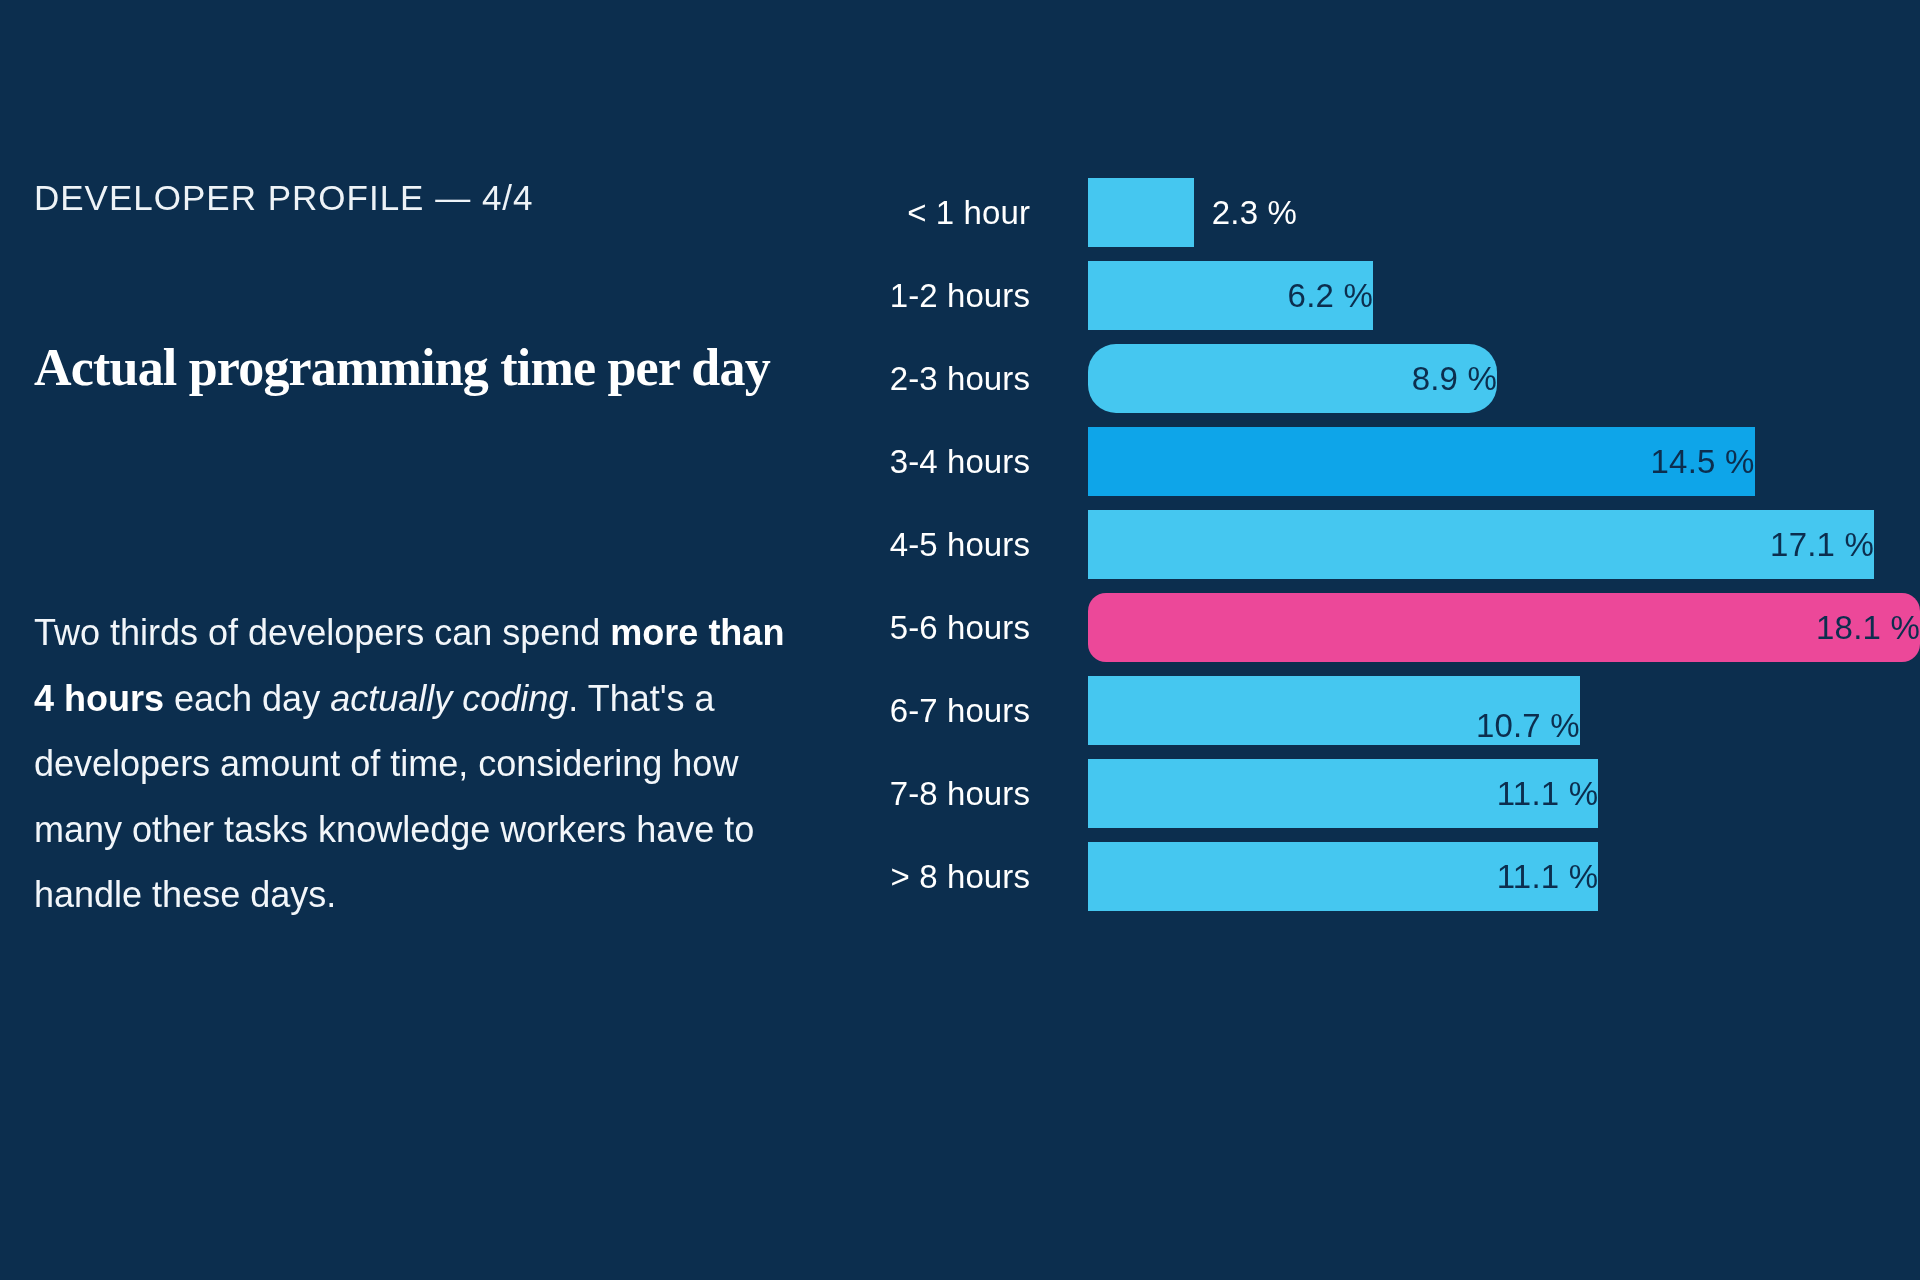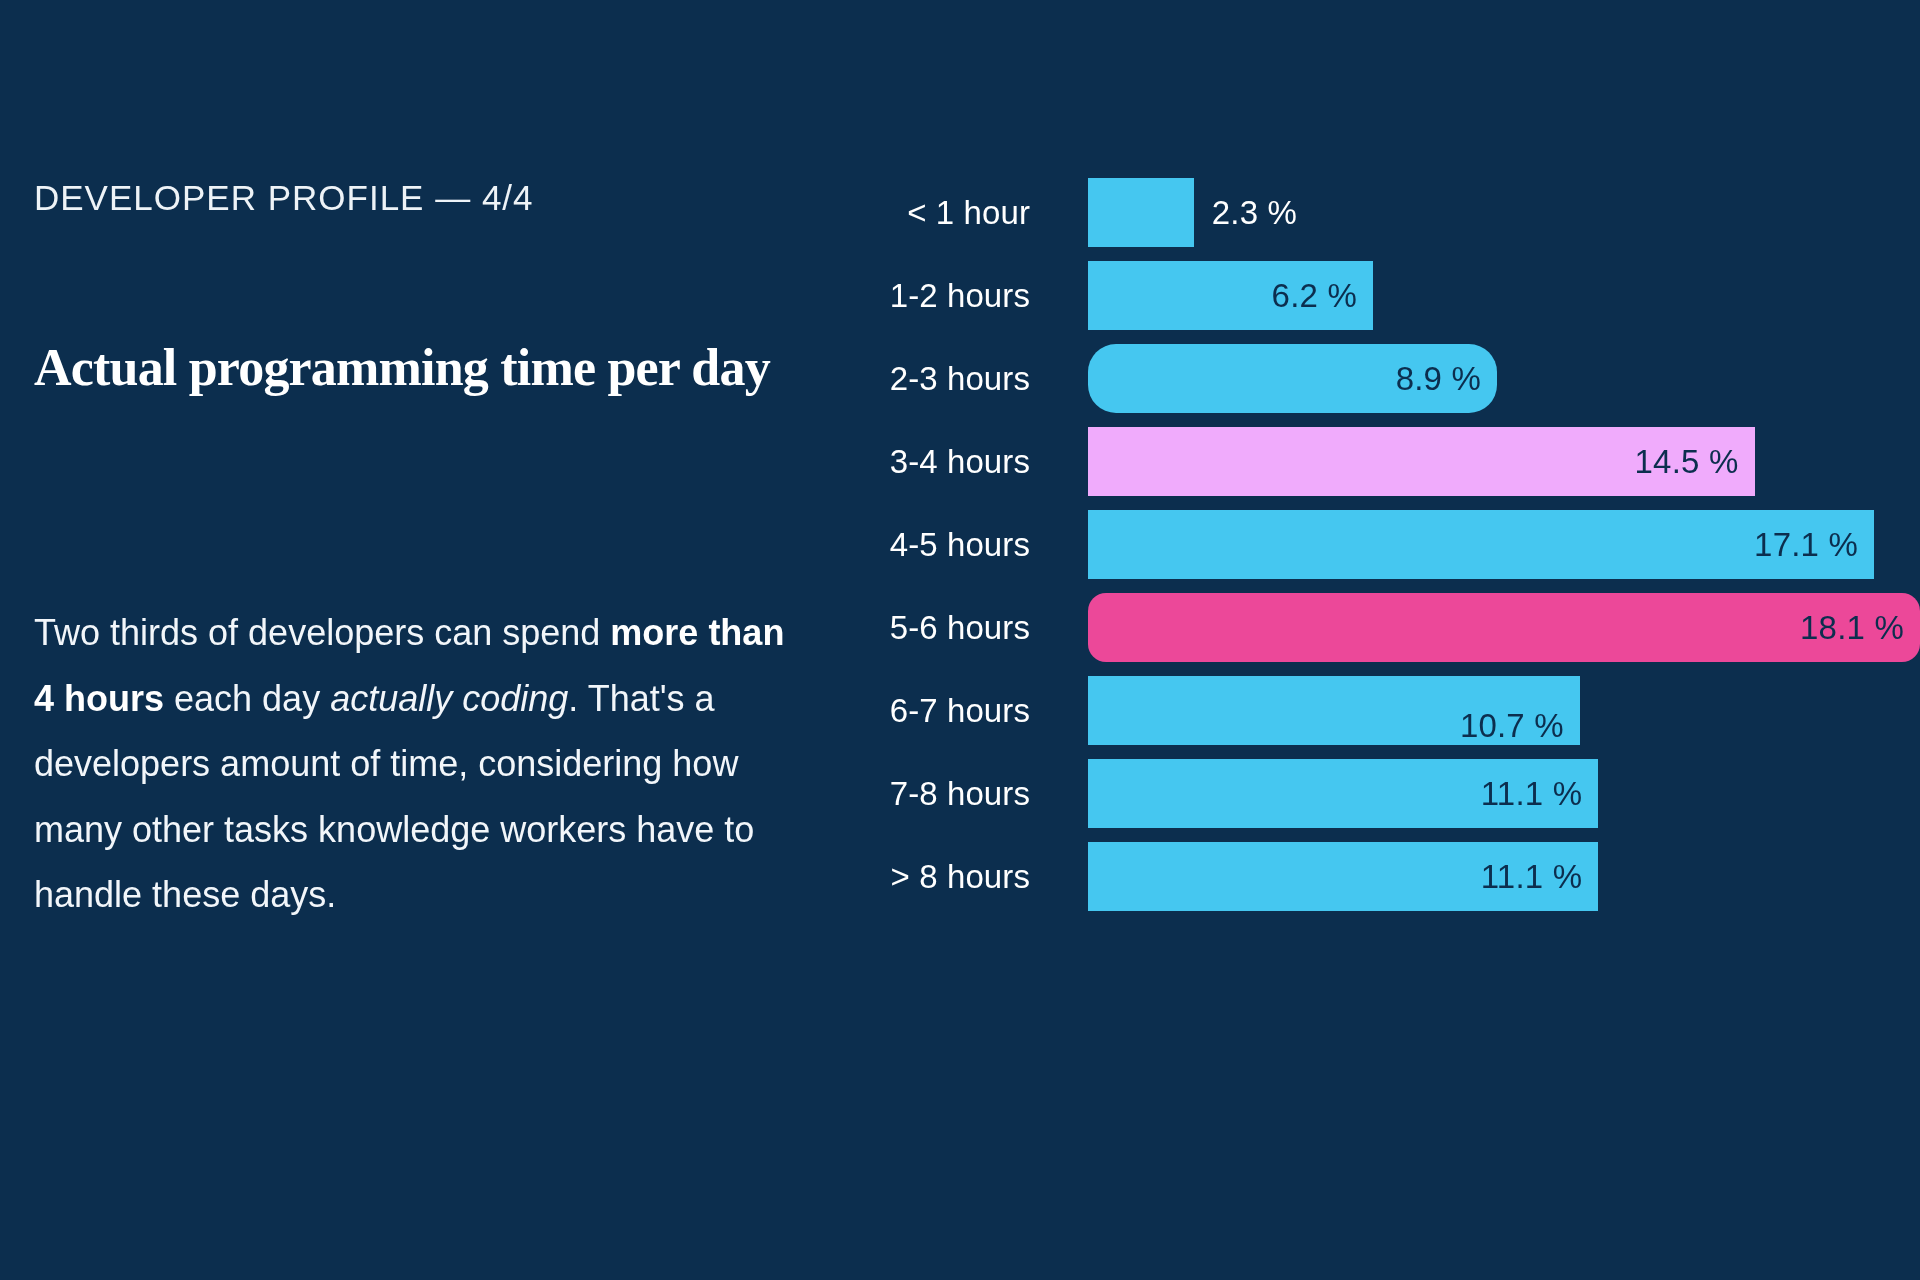--- a/index.html
+++ b/index.html
@@ -101,21 +101,20 @@
     position: relative;
     height: 100%;
   }
   .bar-fill {
     height: 100%;
     background: #45c7f0;
     display: flex;
     align-items: center;
     justify-content: flex-end;
     box-sizing: border-box;
-    padding-right: 16px;
   }
   .bar-val-in {
     font-size: 33px;
     color: #0c2e4e;
     white-space: nowrap;
     letter-spacing: 0.2px;
   }
   .bar-val-out {
     position: absolute;
     top: 50%;
@@ -162,21 +161,21 @@
           <div class="bar-cat">2-3 hours</div>
           <div class="bar-track">
             <div class="bar-fill" style="width: 49.1713%; background: rgb(69, 199, 240); border-radius: 28px;">
               <span class="bar-val-in" style="color: rgb(12, 46, 78);">8.9 %</span>
             </div>
           </div>
         </div>
         <div class="bar-row">
           <div class="bar-cat">3-4 hours</div>
           <div class="bar-track">
-            <div class="bar-fill" style="width: 80.1105%; background: #f0abfc;">
+            <div class="bar-fill" style="width: 80.1105%; background: #0ea5e9;">
               <span class="bar-val-in" style="color: rgb(12, 46, 78);">14.5 %</span>
             </div>
           </div>
         </div>
         <div class="bar-row">
           <div class="bar-cat">4-5 hours</div>
           <div class="bar-track">
             <div class="bar-fill" style="width: 94.4751%; background: rgb(69, 199, 240);">
               <span class="bar-val-in" style="color: rgb(12, 46, 78);">17.1 %</span>
             </div>

